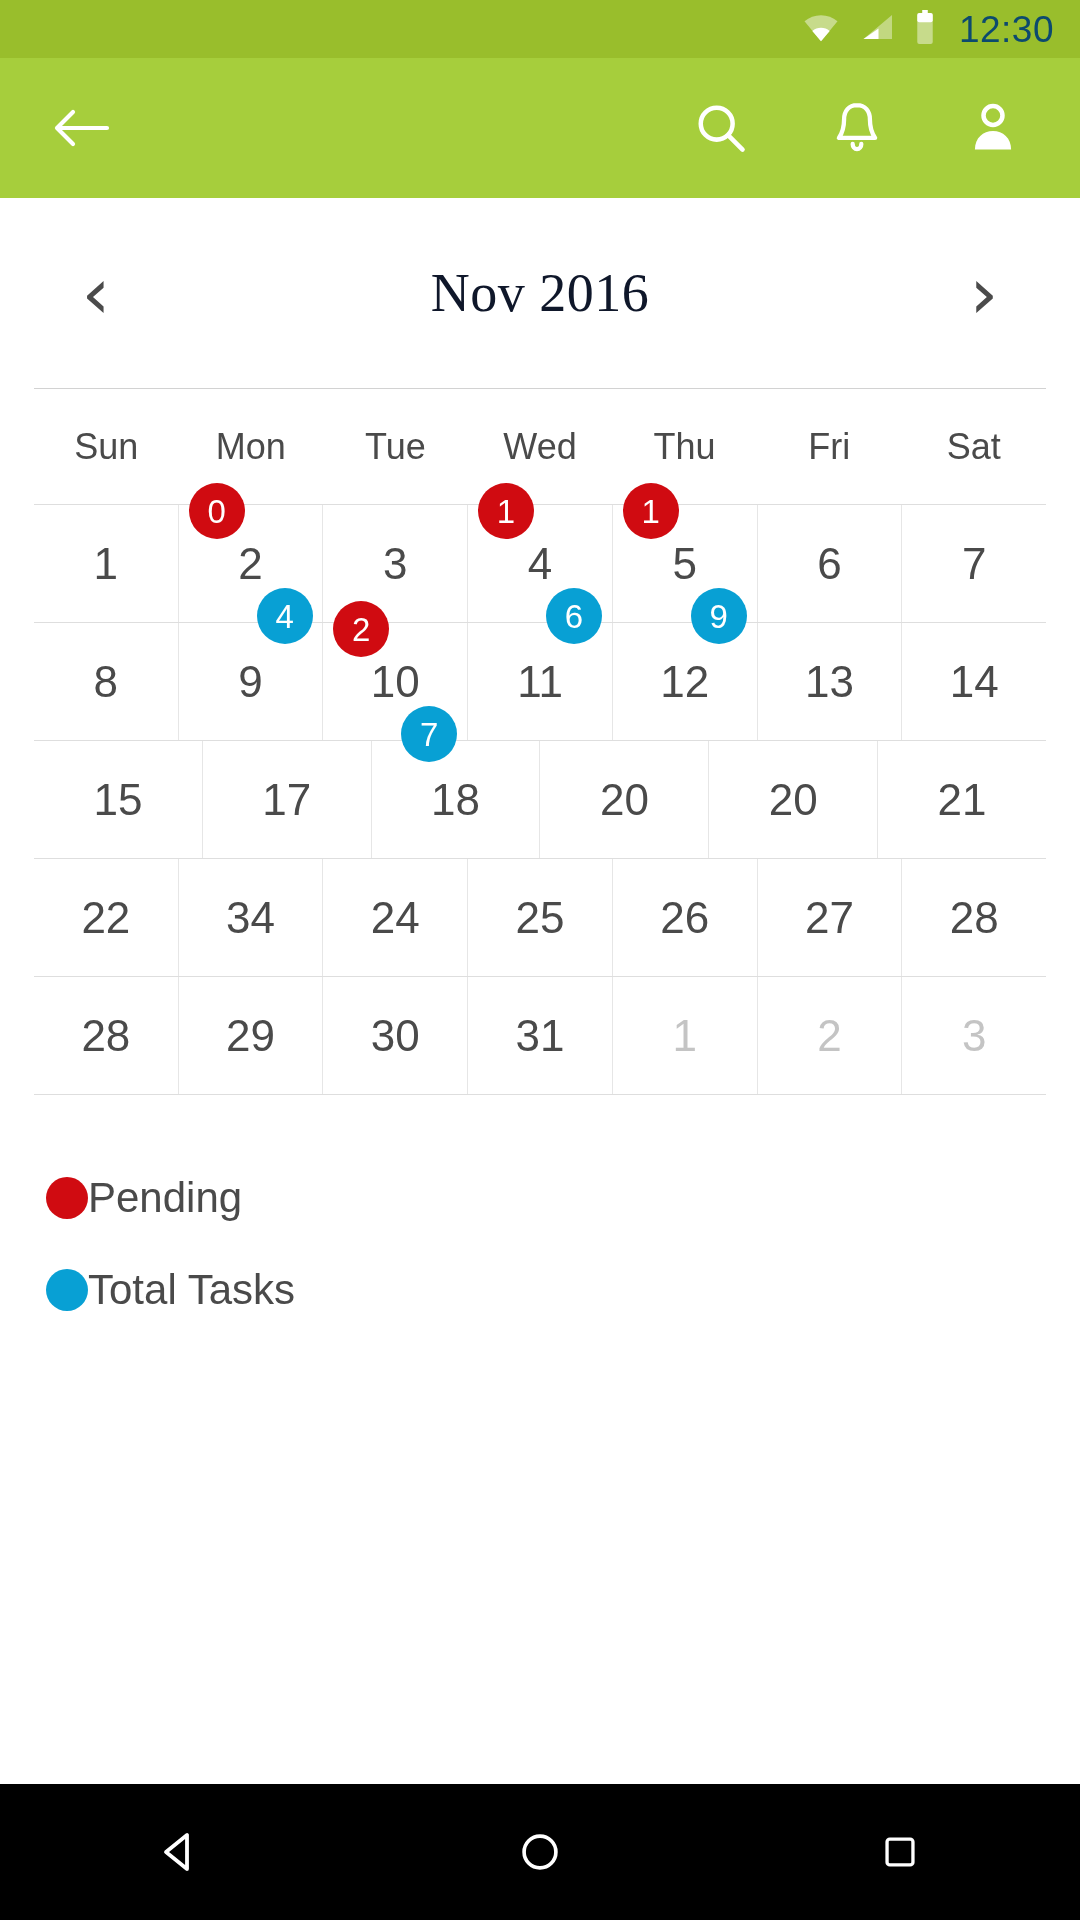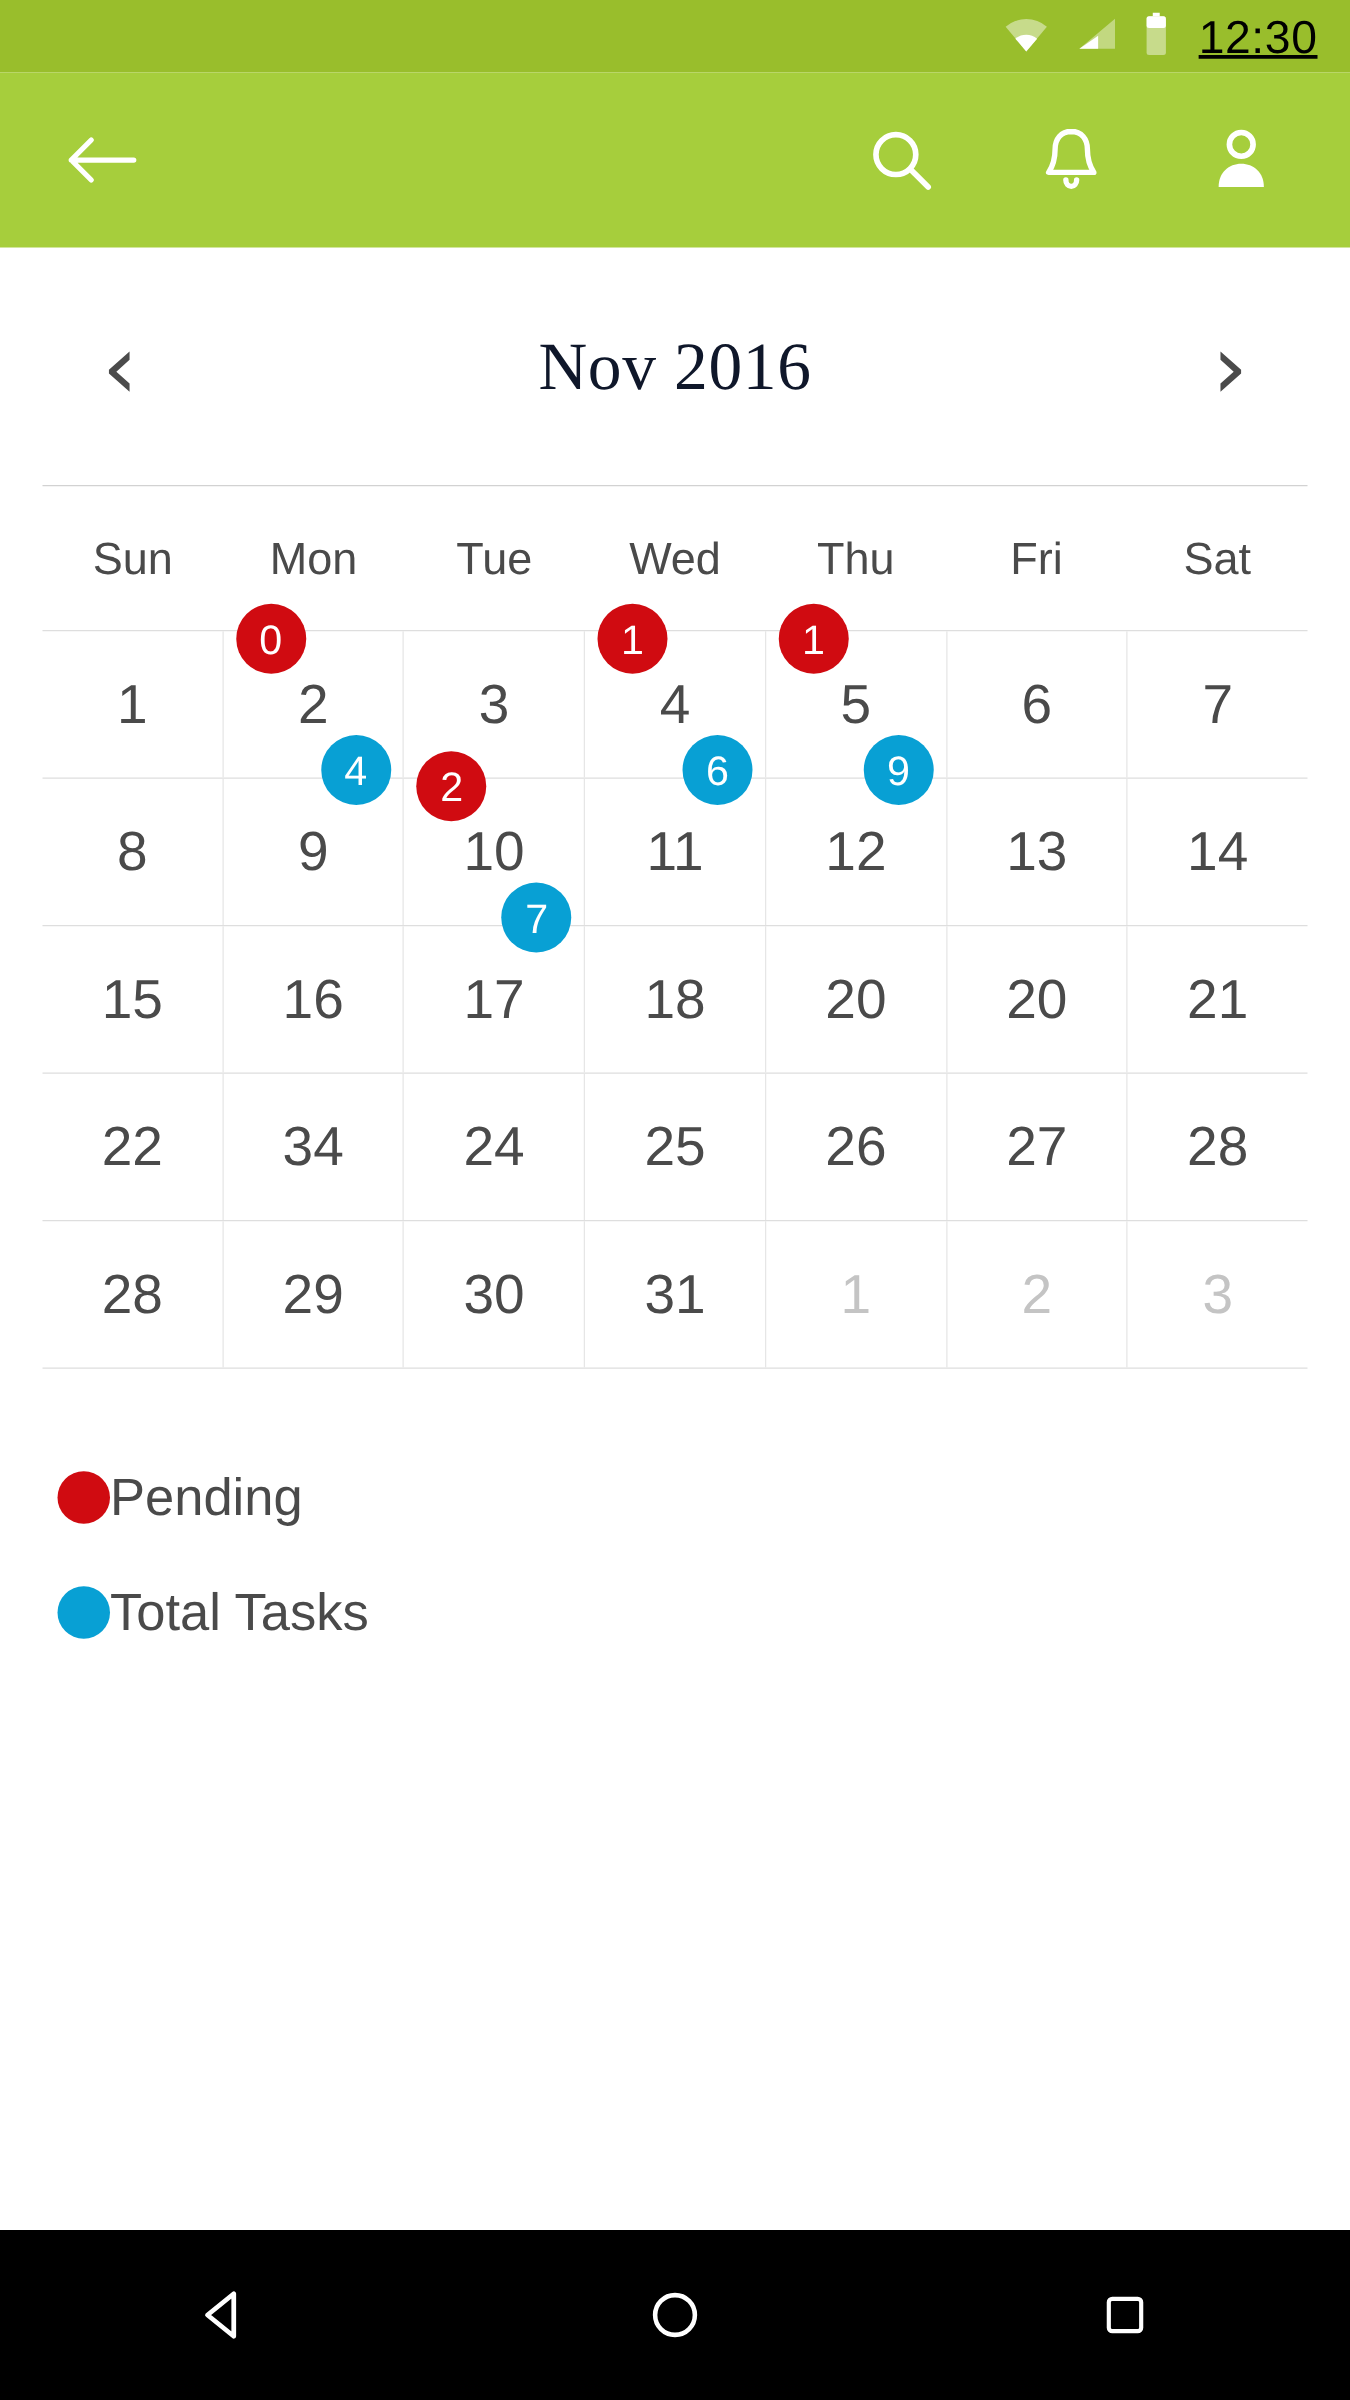--- a/index.html
+++ b/index.html
@@ -11,21 +11,21 @@
   }
   .screen { width:1080px; height:1920px; display:flex; flex-direction:column; background:#fff; }
 
   
   .status-bar {
     height:58px; background:#99be2c;
     display:flex; align-items:center; justify-content:flex-end;
     padding-right:26px; gap:18px;
   }
   .status-icons { display:flex; align-items:center; gap:20px; }
-  .status-time { color:#000000; font-size:37px; letter-spacing:0.5px; line-height:1; padding-left:6px;text-decoration:underline; }
+  .status-time { color:#0c4a6e; font-size:37px; letter-spacing:0.5px; line-height:1; padding-left:6px; }
 
   
   .app-bar {
     height:140px; background:#a6ce3c;
     display:flex; align-items:center; padding:0 38px 0 46px;
   }
   .app-bar-spacer { flex:1; }
   .app-bar-actions { display:flex; align-items:center; gap:66px; padding-right:14px; }
   .icon-btn { display:flex; align-items:center; justify-content:center; width:70px; height:70px; }
 
@@ -213,23 +213,20 @@
         </div>
         <div class="day-cell">
           <span class="day-num">14</span>
         </div>
       </div>
       <div class="week-row">
         <div class="day-cell">
           <span class="day-num">15</span>
         </div>
         <div class="day-cell">
-          <span class="day-num">16</span>
-        </div>
-        <div class="day-cell">
           <span class="day-num">17</span>
         </div>
         <div class="day-cell">
           <span class="day-num">18</span>
         </div>
         <div class="day-cell">
           <span class="day-num">20</span>
         </div>
         <div class="day-cell">
           <span class="day-num">20</span>

